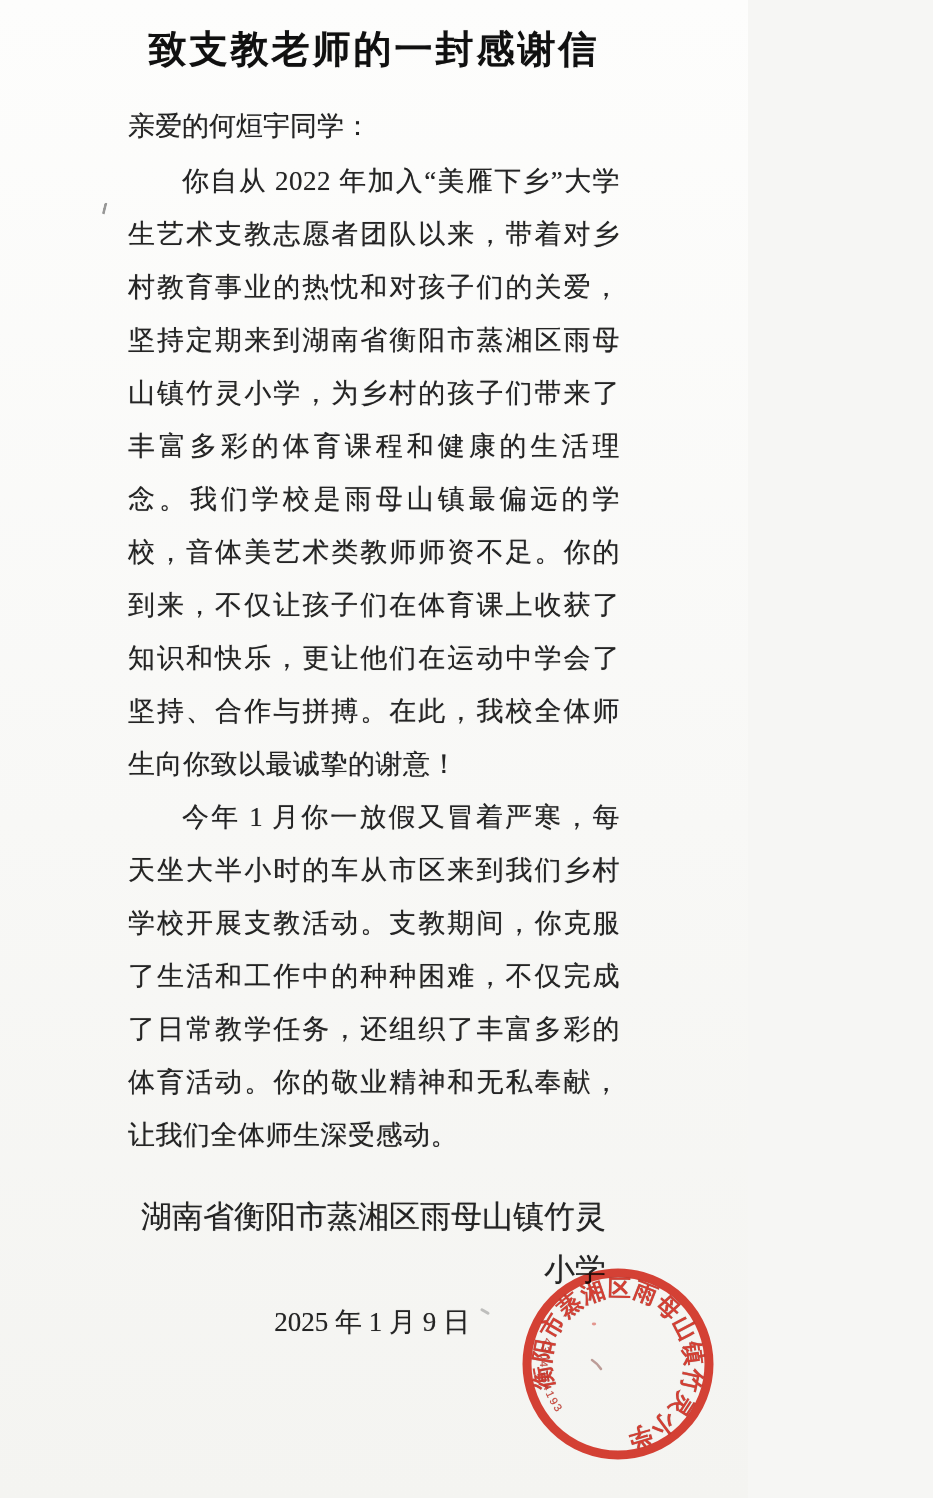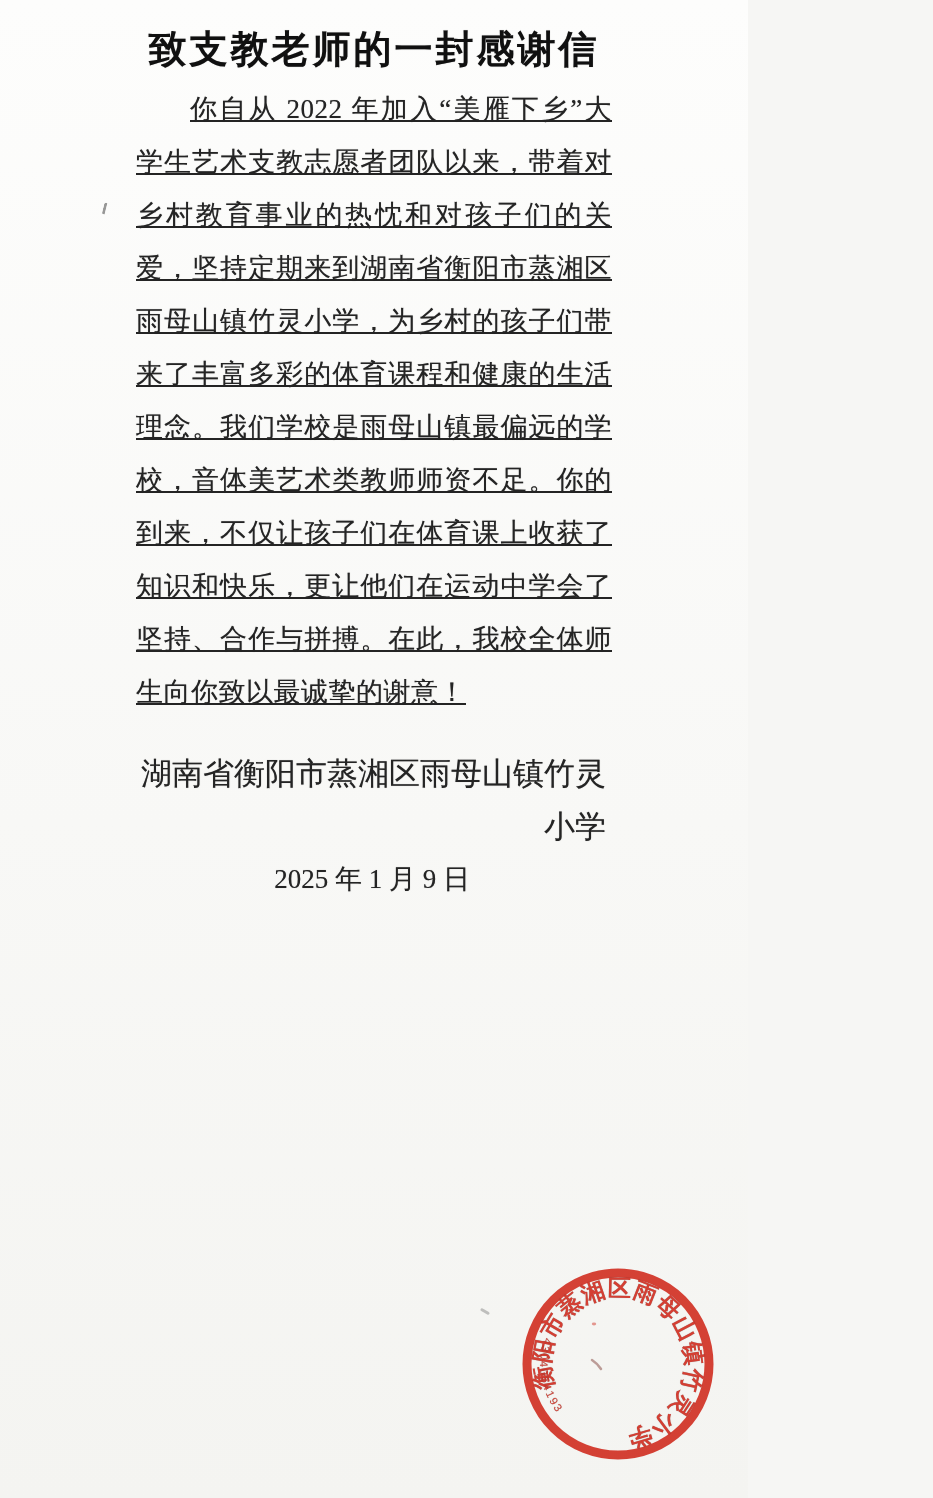--- a/index.html
+++ b/index.html
@@ -31,27 +31,26 @@
   .body-text {
     padding: 0 128px;
   }
   .salutation {
     margin-top: 30px;
     font-size: 27px;
     line-height: 42px;
   }
   .paragraphs { margin-top: 8px; }
   .para {
-    margin: 8px;
+    margin: 0;
     font-size: 27px;
     line-height: 53px;
     text-indent: 2em;
     text-align: justify;
     letter-spacing: 0.5px;
-    text-decoration: underline;
   }
   .signature {
     margin-top: 28px;
     font-size: 31px;
     line-height: 53px;
     text-align: right;
     padding-right: 14px;
   }
   .date {
     font-size: 27px;
@@ -90,23 +89,25 @@
 </style>
 </head>
 <body>
 
 <div class="page">
 
   <div class="title">致支教老师的一封感谢信</div>
 
   <div class="body-text">
 
+    <div class="salutation">亲爱的何烜宇同学：</div>
 
     <div class="paragraphs">
       <p class="para">你自从 2022 年加入“美雁下乡”大学生艺术支教志愿者团队以来，带着对乡村教育事业的热忱和对孩子们的关爱，坚持定期来到湖南省衡阳市蒸湘区雨母山镇竹灵小学，为乡村的孩子们带来了丰富多彩的体育课程和健康的生活理念。我们学校是雨母山镇最偏远的学校，音体美艺术类教师师资不足。你的到来，不仅让孩子们在体育课上收获了知识和快乐，更让他们在运动中学会了坚持、合作与拼搏。在此，我校全体师生向你致以最诚挚的谢意！</p>
+      <p class="para">今年 1 月你一放假又冒着严寒，每天坐大半小时的车从市区来到我们乡村学校开展支教活动。支教期间，你克服了生活和工作中的种种困难，不仅完成了日常教学任务，还组织了丰富多彩的体育活动。你的敬业精神和无私奉献，让我们全体师生深受感动。</p>
     </div>
 
     <div class="signature">湖南省衡阳市蒸湘区雨母山镇竹灵小学</div>
 
     <div class="date">2025 年 1 月 9 日</div>
   </div>
 
   <svg class="seal" viewBox="0 0 200 200">
     <defs>
       <path id="sealArc" d="M 32,100 A 68,68 0 1 1 168,100 A 68,68 0 1 1 32,100" fill="none"></path>

